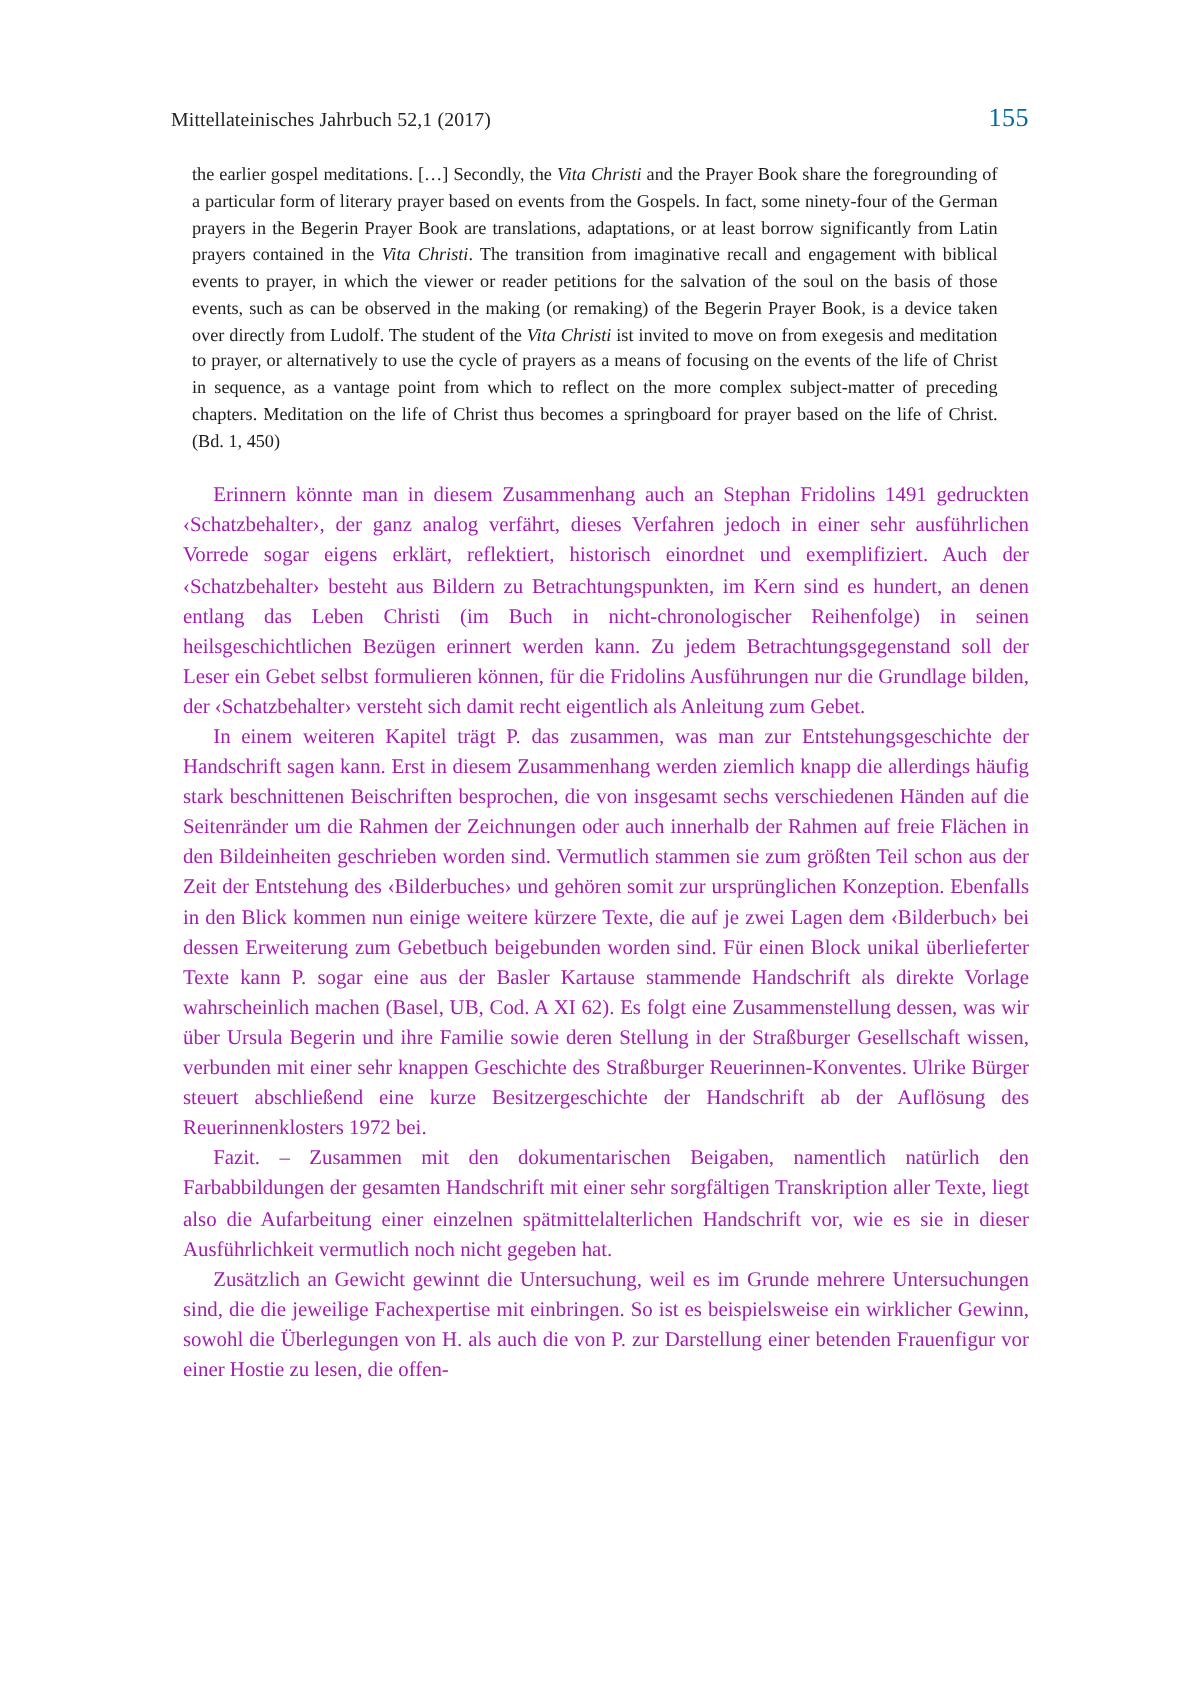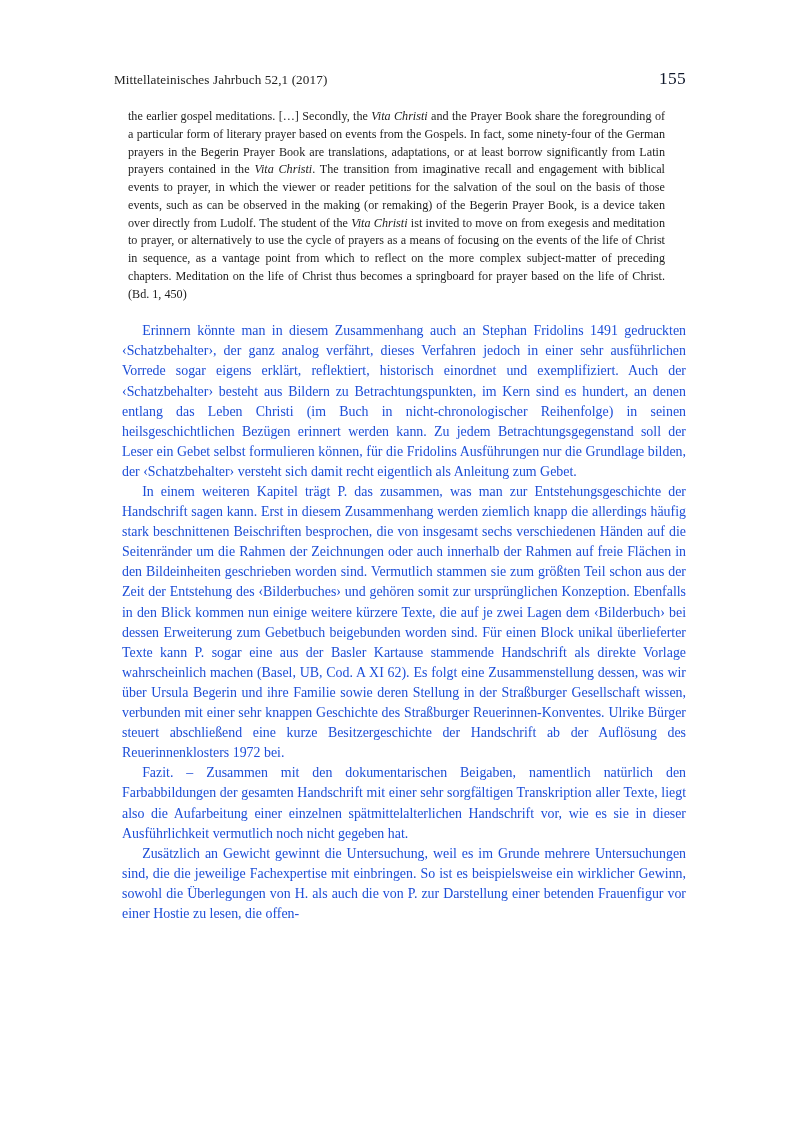--- a/index.html
+++ b/index.html
@@ -34,21 +34,21 @@
     justify-content: space-between;
   }
   .running-head .journal {
     font-size: 13.2px;
     letter-spacing: 0.1px;
     color: #232323;
     white-space: nowrap;
   }
   .running-head .folio {
     font-size: 17.4px;
-    color: #0f172a;
+    color: #0369a1;
     letter-spacing: 0.3px;
   }
 
   
   .column {
     position: absolute;
     left: 122px;
     top: 108px;
     width: 564px;
   }
@@ -70,21 +70,21 @@
   }
 
   
   .bodytext {
     margin: 0;
     font-size: 13.9px;
     line-height: 20.1px;
     text-align: justify;
     text-justify: inter-word;
     hyphens: none;
-    color: #1d4ed8;
+    color: #a21caf;
     font-family: Liberation Serif, serif;
   }
   .bodytext p {
     margin: 0;
     text-indent: 1.45em;
   }
   .gap-before-body { height: 18px; }
 
   i, .it { font-style: italic; }
 </style>

